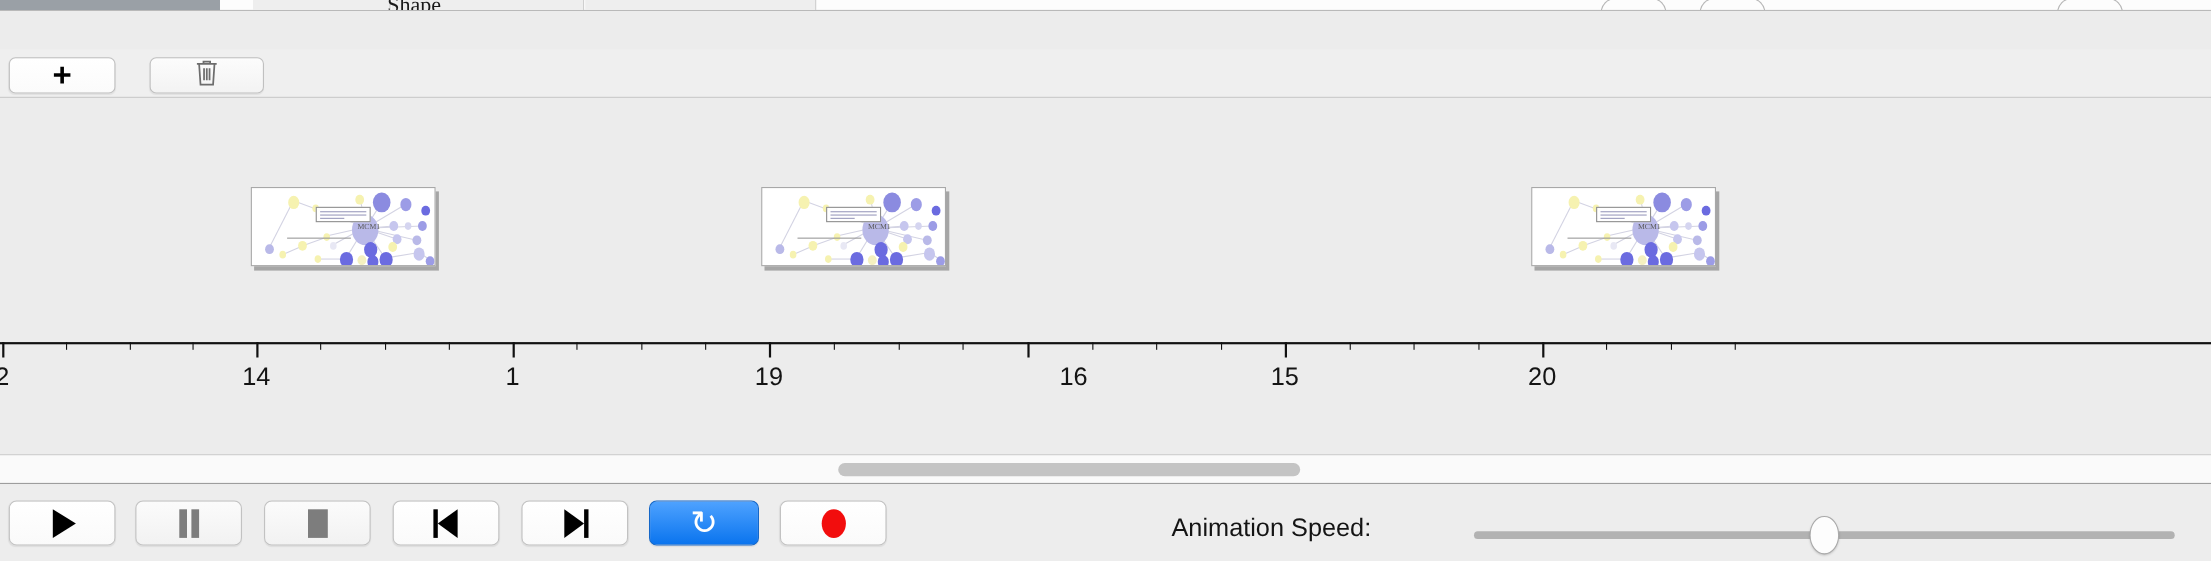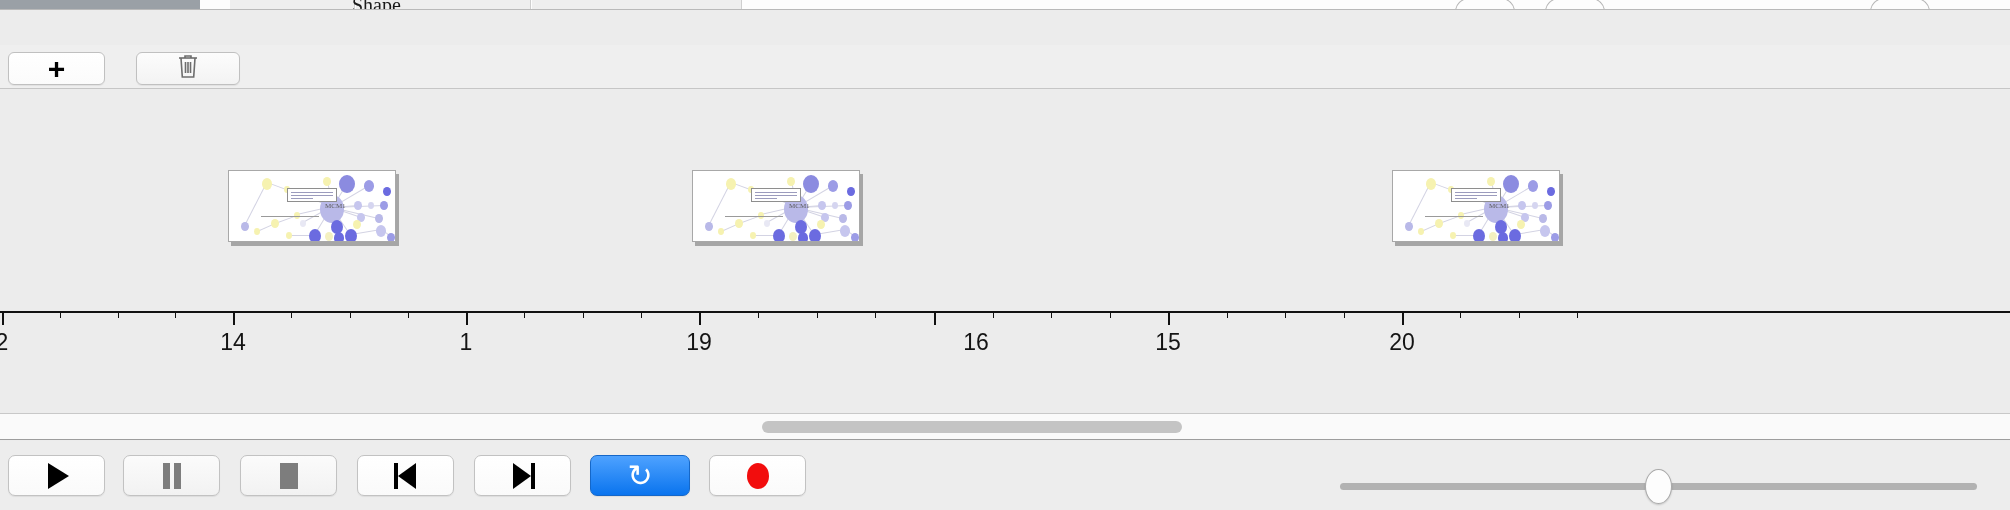--- a/index.html
+++ b/index.html
@@ -438,16 +438,17 @@
           <s></s>
         </span>
     </div>
     <div class="pbtn active" style="left:590px;width:100px;">
       <span class="ic ic-loop">↻</span>
     </div>
     <div class="pbtn" style="left:709px;width:97px;">
       <span class="ic ic-rec"></span>
     </div>
 
+    <div class="speed-label">Animation Speed:</div>
     <div class="slider-track"></div>
     <div class="slider-thumb"></div>
   </div>
 </div>
 
 </body></html>

